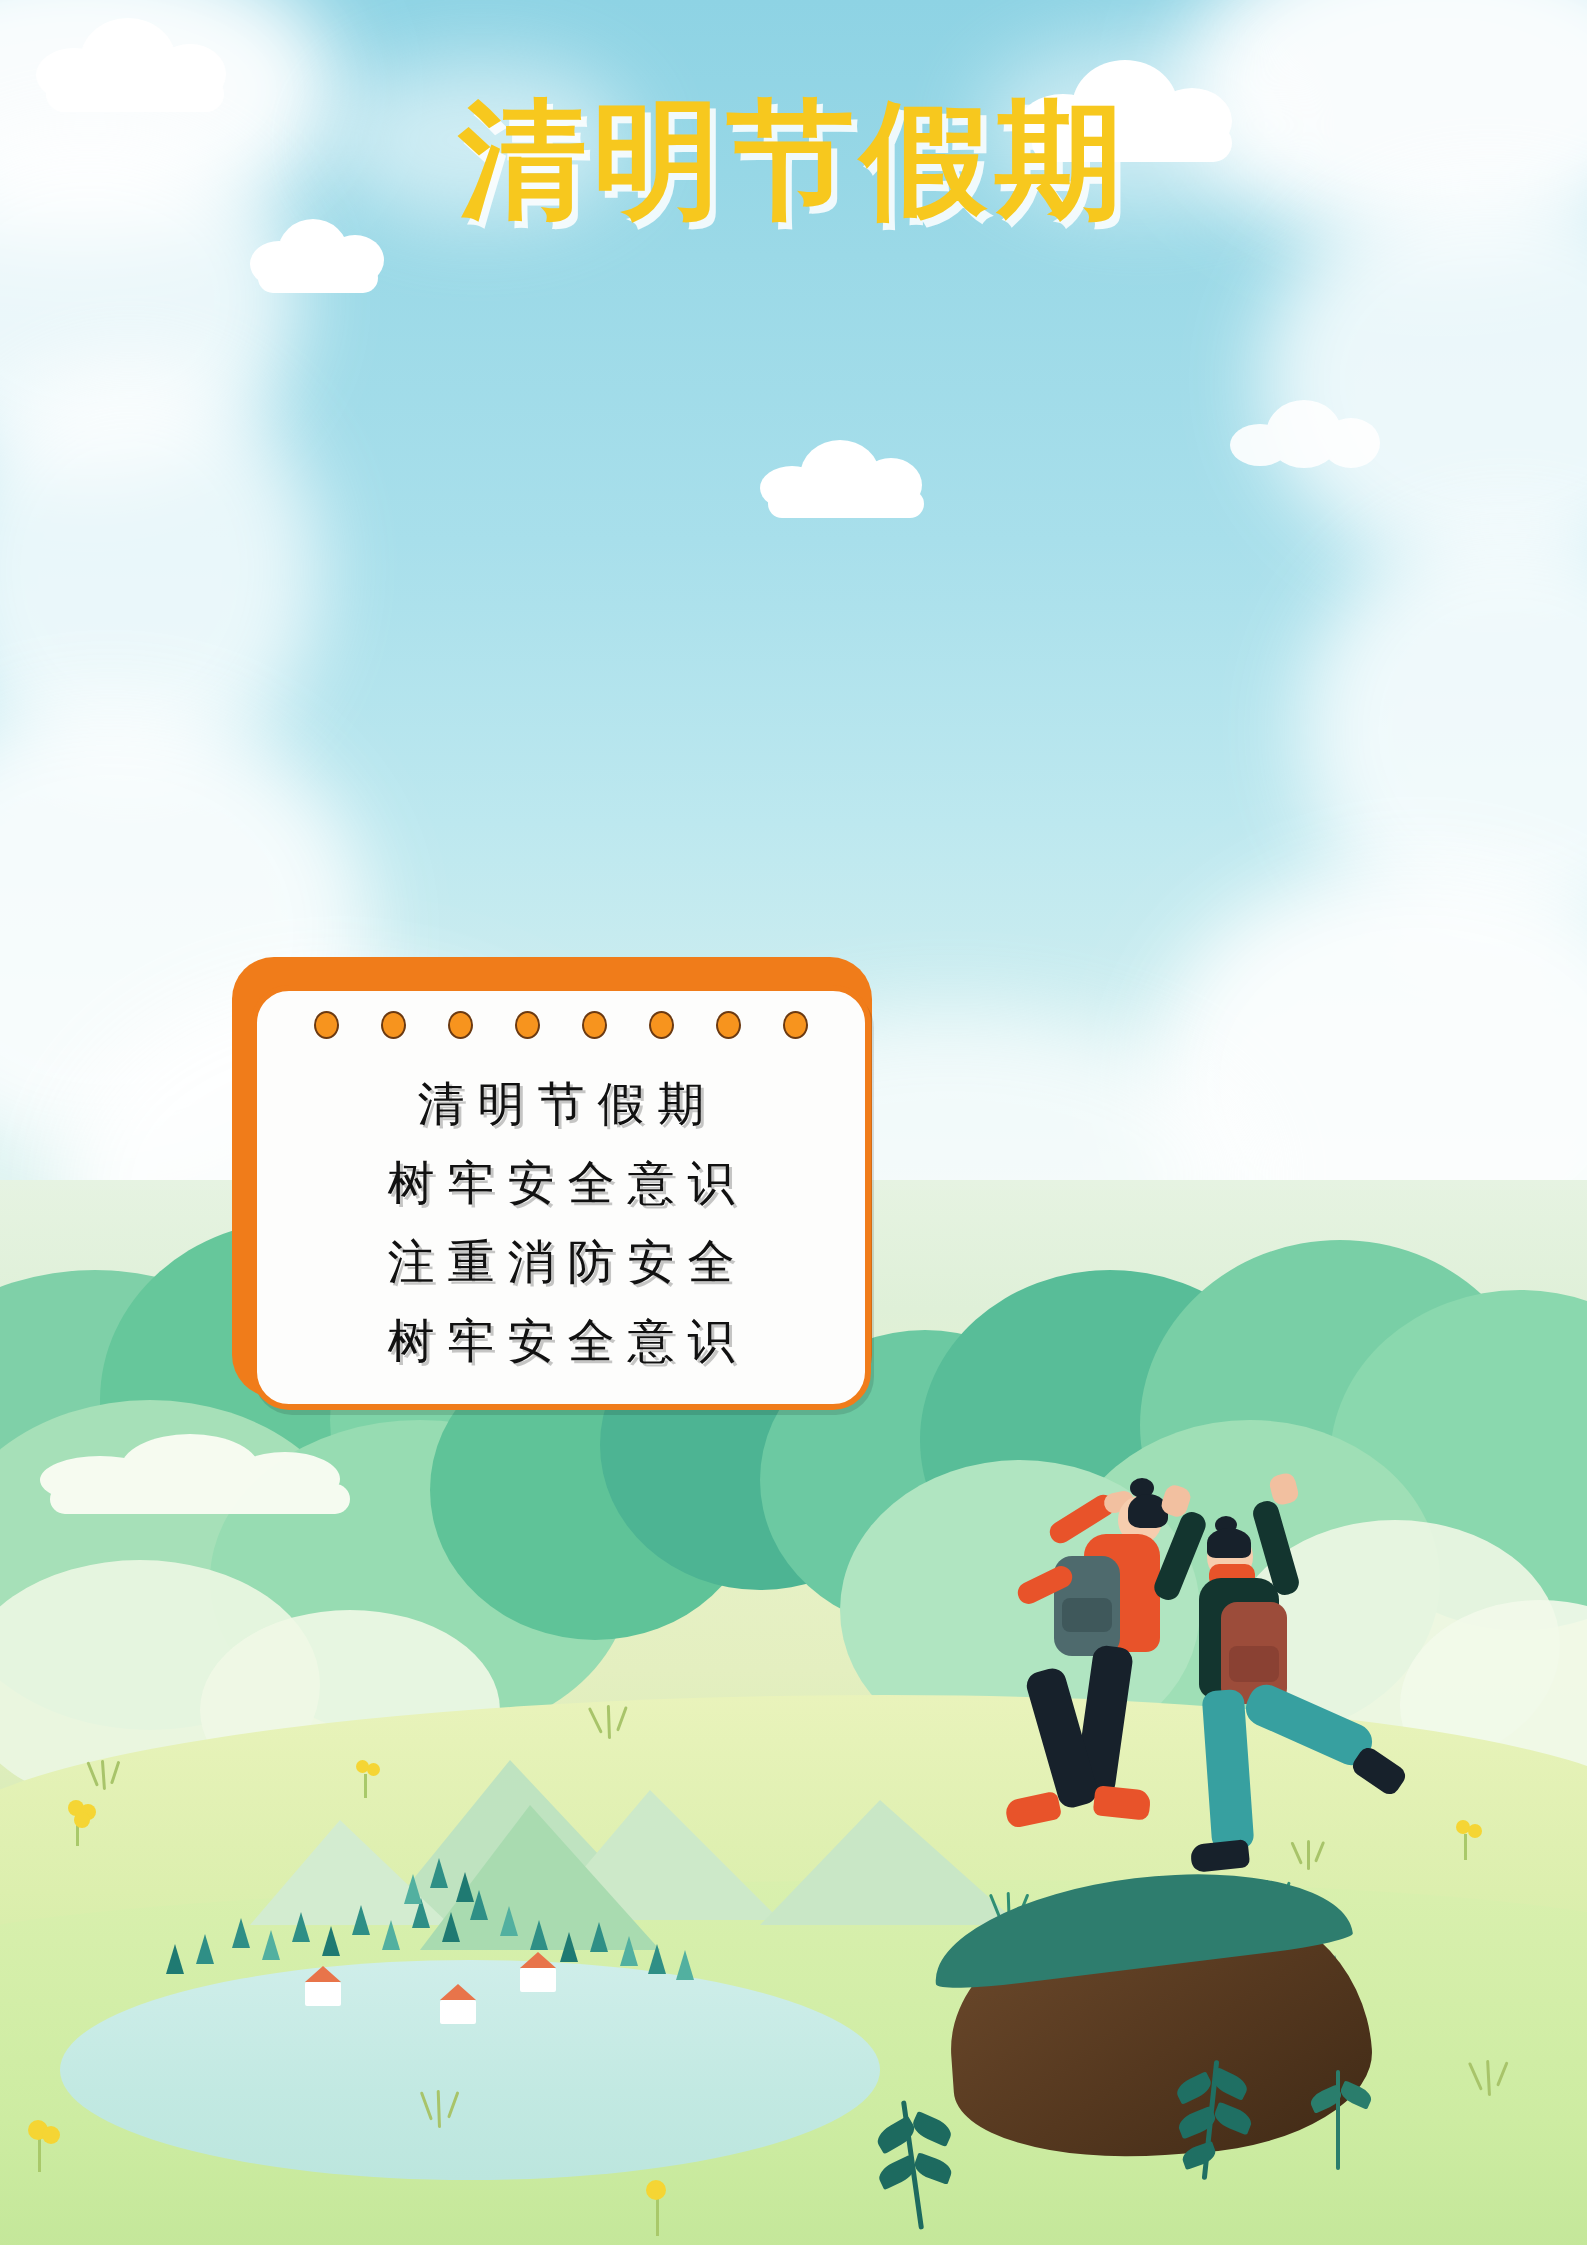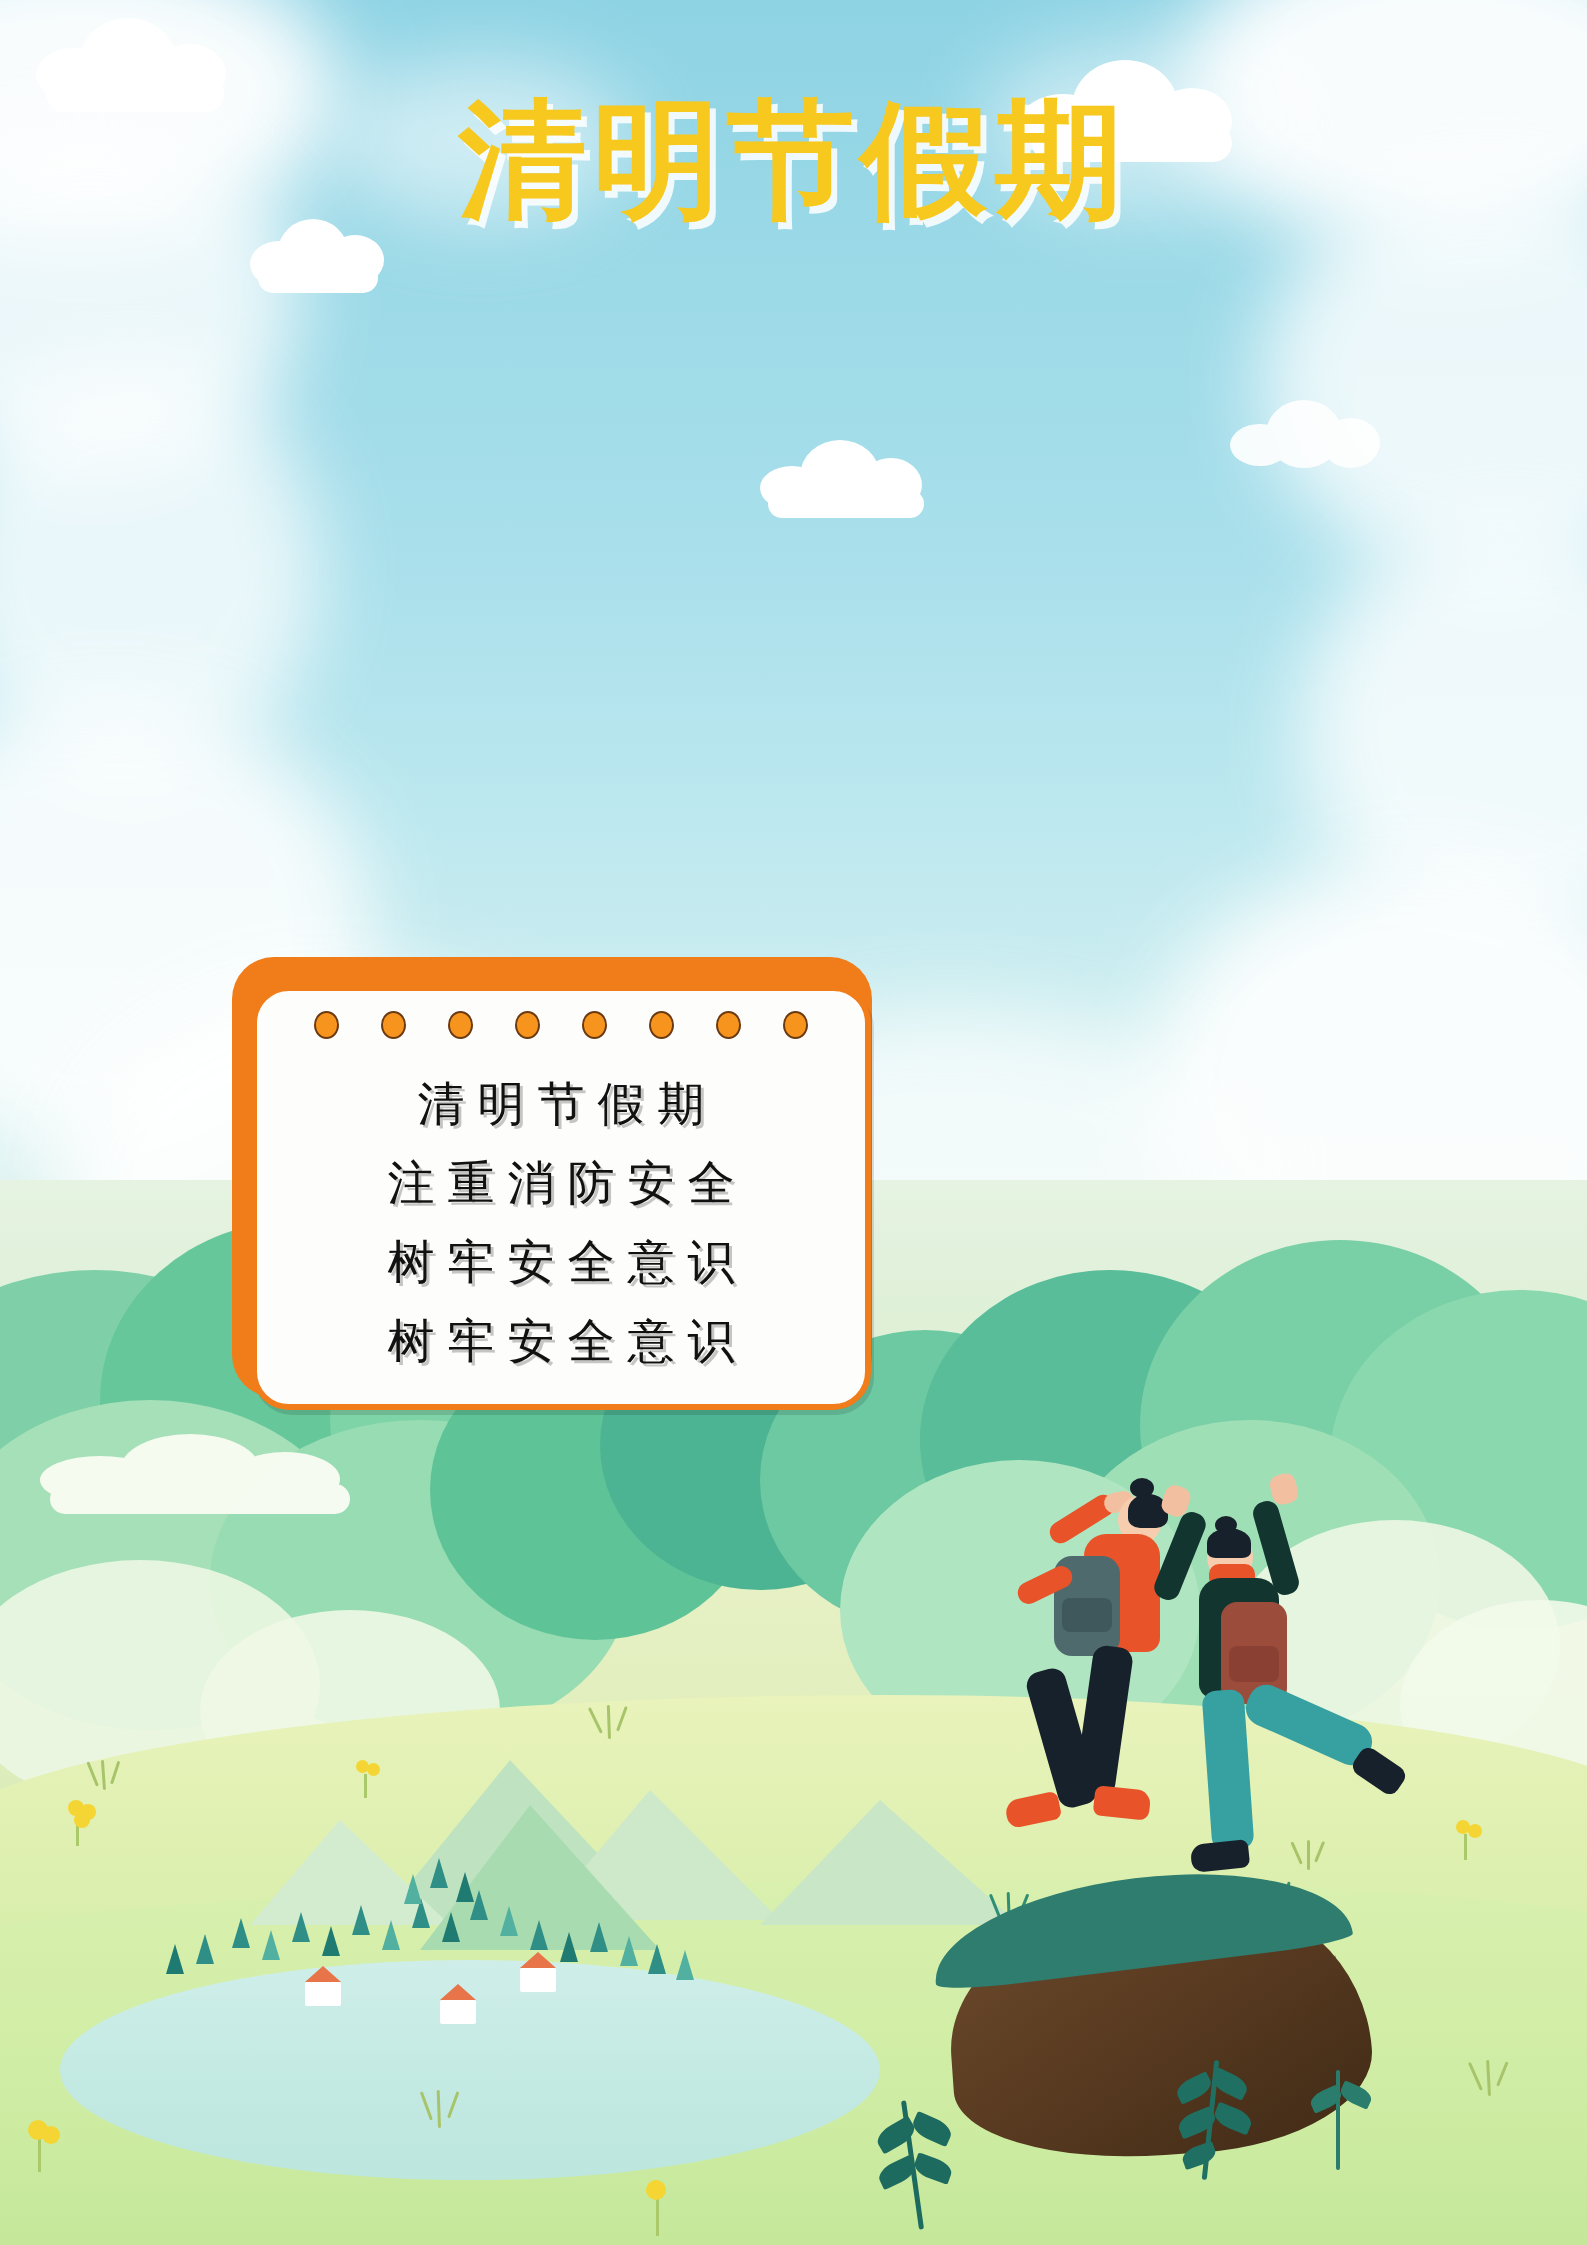--- a/index.html
+++ b/index.html
@@ -473,19 +473,19 @@
         <div class="dot"></div>
         <div class="dot"></div>
         <div class="dot"></div>
         <div class="dot"></div>
         <div class="dot"></div>
         <div class="dot"></div>
         <div class="dot"></div>
       </div>
     <div class="lines" id="lines">
         <div class="ln">清明节假期</div>
+        <div class="ln">树牢安全意识</div>
         <div class="ln">注重消防安全</div>
         <div class="ln">树牢安全意识</div>
-        <div class="ln">树牢安全意识</div>
       </div>
   </div>
 
 </div>
 
 </body></html>

